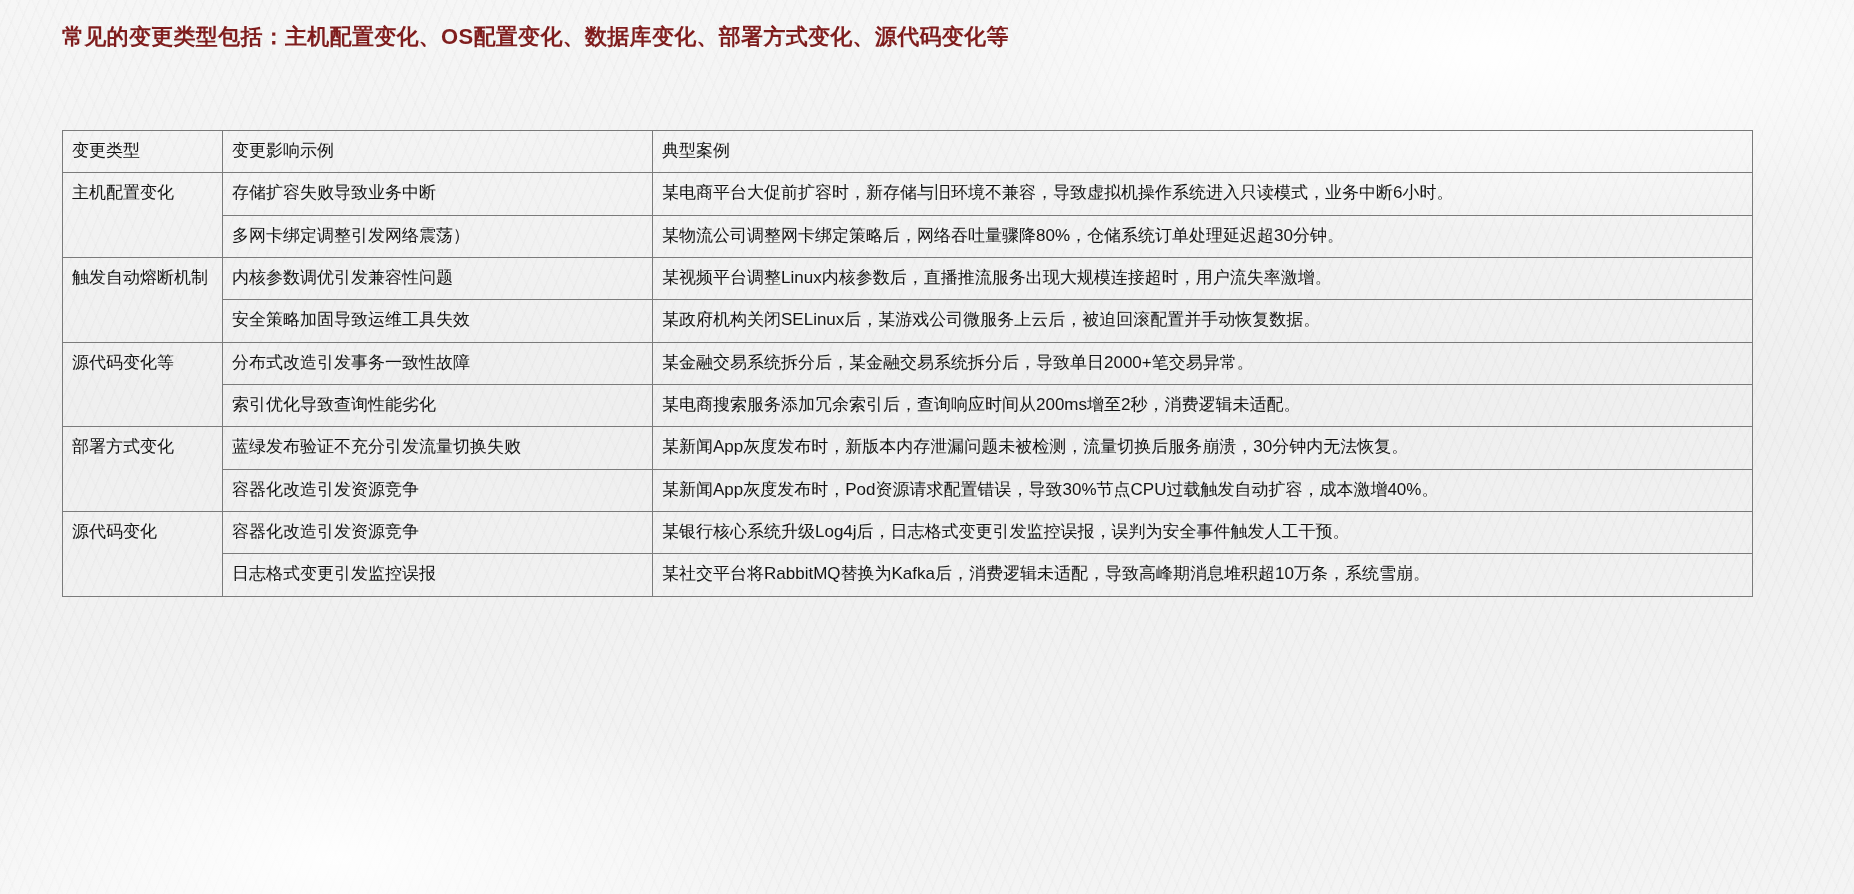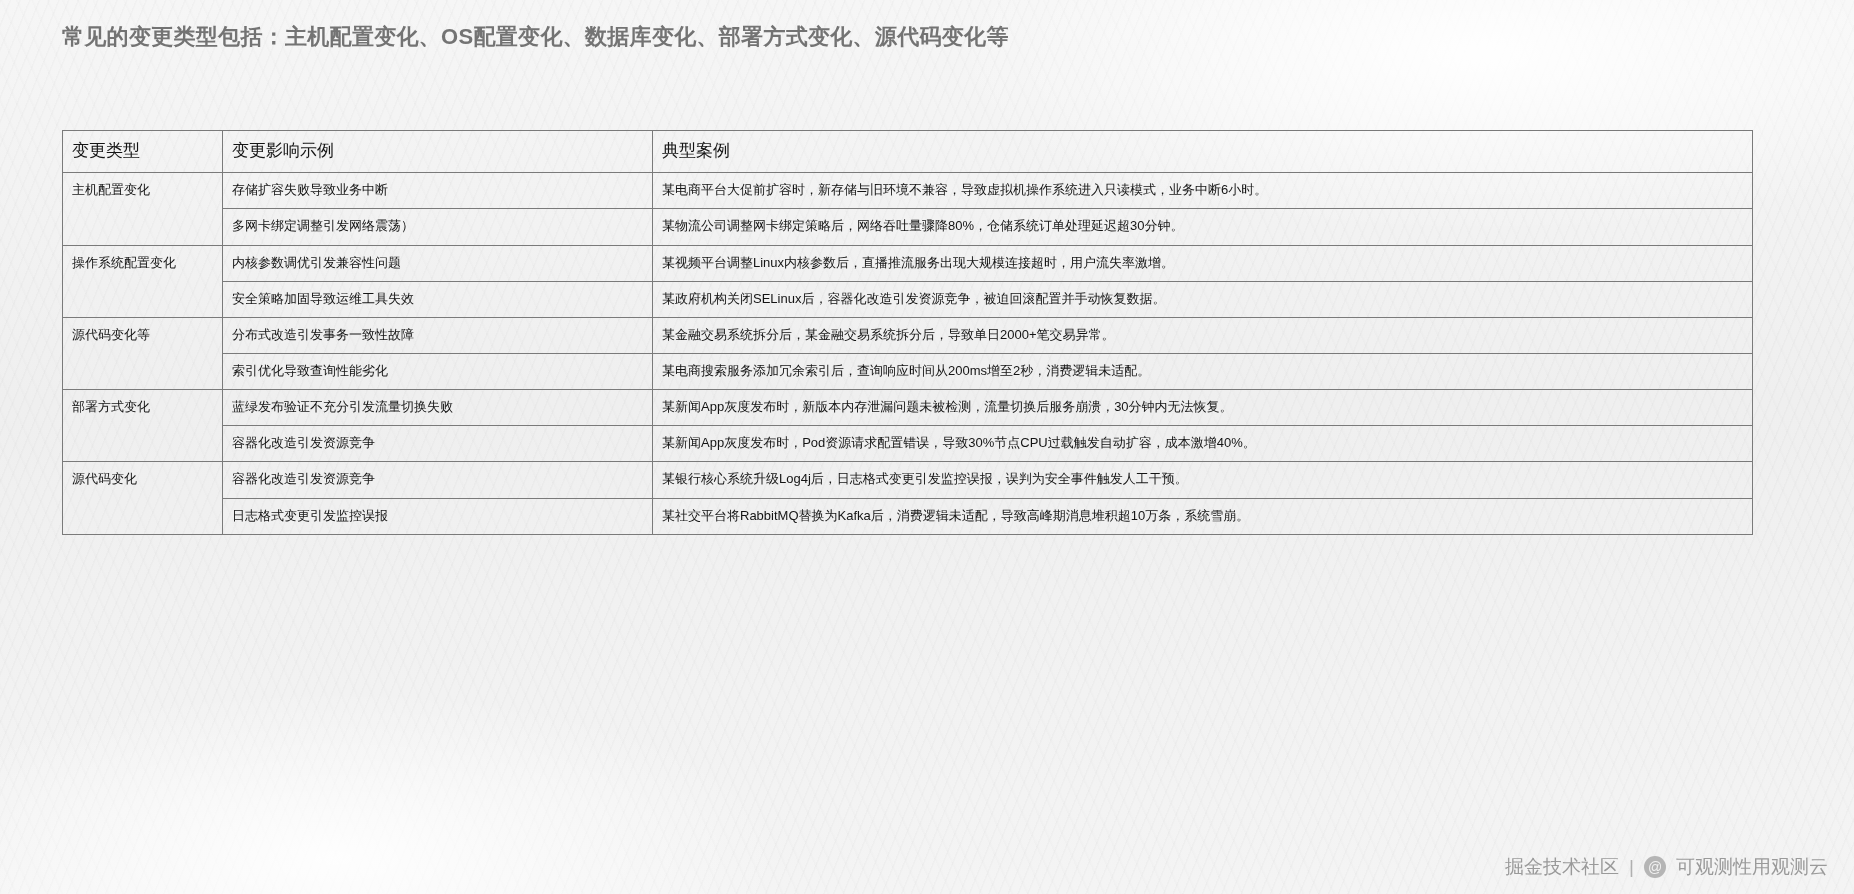--- a/index.html
+++ b/index.html
@@ -33,39 +33,39 @@
     height: 894px;
     box-sizing: border-box;
   }
   .heading {
     position: absolute;
     left: 62px;
     top: 22px;
     font-size: 22px;
     font-weight: bold;
     letter-spacing: 0.3px;
-    color: #737373;
+    color: #7f1d1d;
     white-space: nowrap;
   }
   .table-wrap {
     position: absolute;
     left: 62px;
     top: 130px;
     width: 1690px;
   }
   table.change-table {
     border-collapse: collapse;
     width: 1690px;
     table-layout: fixed;
     background: transparent;
   }
   table.change-table td {
     border: 1px solid #7a7a7a;
     padding: 7px 9px 8px 9px;
-    font-size: 13px;
+    font-size: 17px;
     line-height: 1.55;
     vertical-align: top;
     color: #141414;
     background: transparent;
   }
   table.change-table tr.header-row td {
     font-size: 17px;
     color: #141414;
   }
   col.c1 { width: 160px; }
@@ -127,27 +127,27 @@
           <td class="type-cell" rowspan="2">主机配置变化</td>
           <td>存储扩容失败导致业务中断</td>
           <td>某电商平台大促前扩容时，新存储与旧环境不兼容，导致虚拟机操作系统进入只读模式，业务中断6小时。</td>
         </tr>
         <tr>
           <td>多网卡绑定调整引发网络震荡）</td>
           <td>某物流公司调整网卡绑定策略后，网络吞吐量骤降80%，仓储系统订单处理延迟超30分钟。</td>
         </tr>
 
         <tr>
-          <td class="type-cell" rowspan="2">操作系统配置变化</td>
+          <td class="type-cell" rowspan="2">触发自动熔断机制</td>
           <td>内核参数调优引发兼容性问题</td>
           <td>某视频平台调整Linux内核参数后，直播推流服务出现大规模连接超时，用户流失率激增。</td>
         </tr>
         <tr>
           <td>安全策略加固导致运维工具失效</td>
-          <td>某政府机构关闭SELinux后，容器化改造引发资源竞争，被迫回滚配置并手动恢复数据。</td>
+          <td>某政府机构关闭SELinux后，某游戏公司微服务上云后，被迫回滚配置并手动恢复数据。</td>
         </tr>
 
         <tr>
           <td class="type-cell" rowspan="2">源代码变化等</td>
           <td>分布式改造引发事务一致性故障</td>
           <td>某金融交易系统拆分后，某金融交易系统拆分后，导致单日2000+笔交易异常。</td>
         </tr>
         <tr>
           <td>索引优化导致查询性能劣化</td>
           <td>某电商搜索服务添加冗余索引后，查询响应时间从200ms增至2秒，消费逻辑未适配。</td>
@@ -169,19 +169,13 @@
           <td>某银行核心系统升级Log4j后，日志格式变更引发监控误报，误判为安全事件触发人工干预。</td>
         </tr>
         <tr>
           <td>日志格式变更引发监控误报</td>
           <td>某社交平台将RabbitMQ替换为Kafka后，消费逻辑未适配，导致高峰期消息堆积超10万条，系统雪崩。</td>
         </tr>
       </tbody>
     </table>
   </div>
 
-  <div class="watermark">
-    <span>掘金技术社区</span>
-    <span class="wm-sep">|</span>
-    <span class="wm-logo">@</span>
-    <span>可观测性用观测云</span>
-  </div>
 </div>
 
 </body></html>

